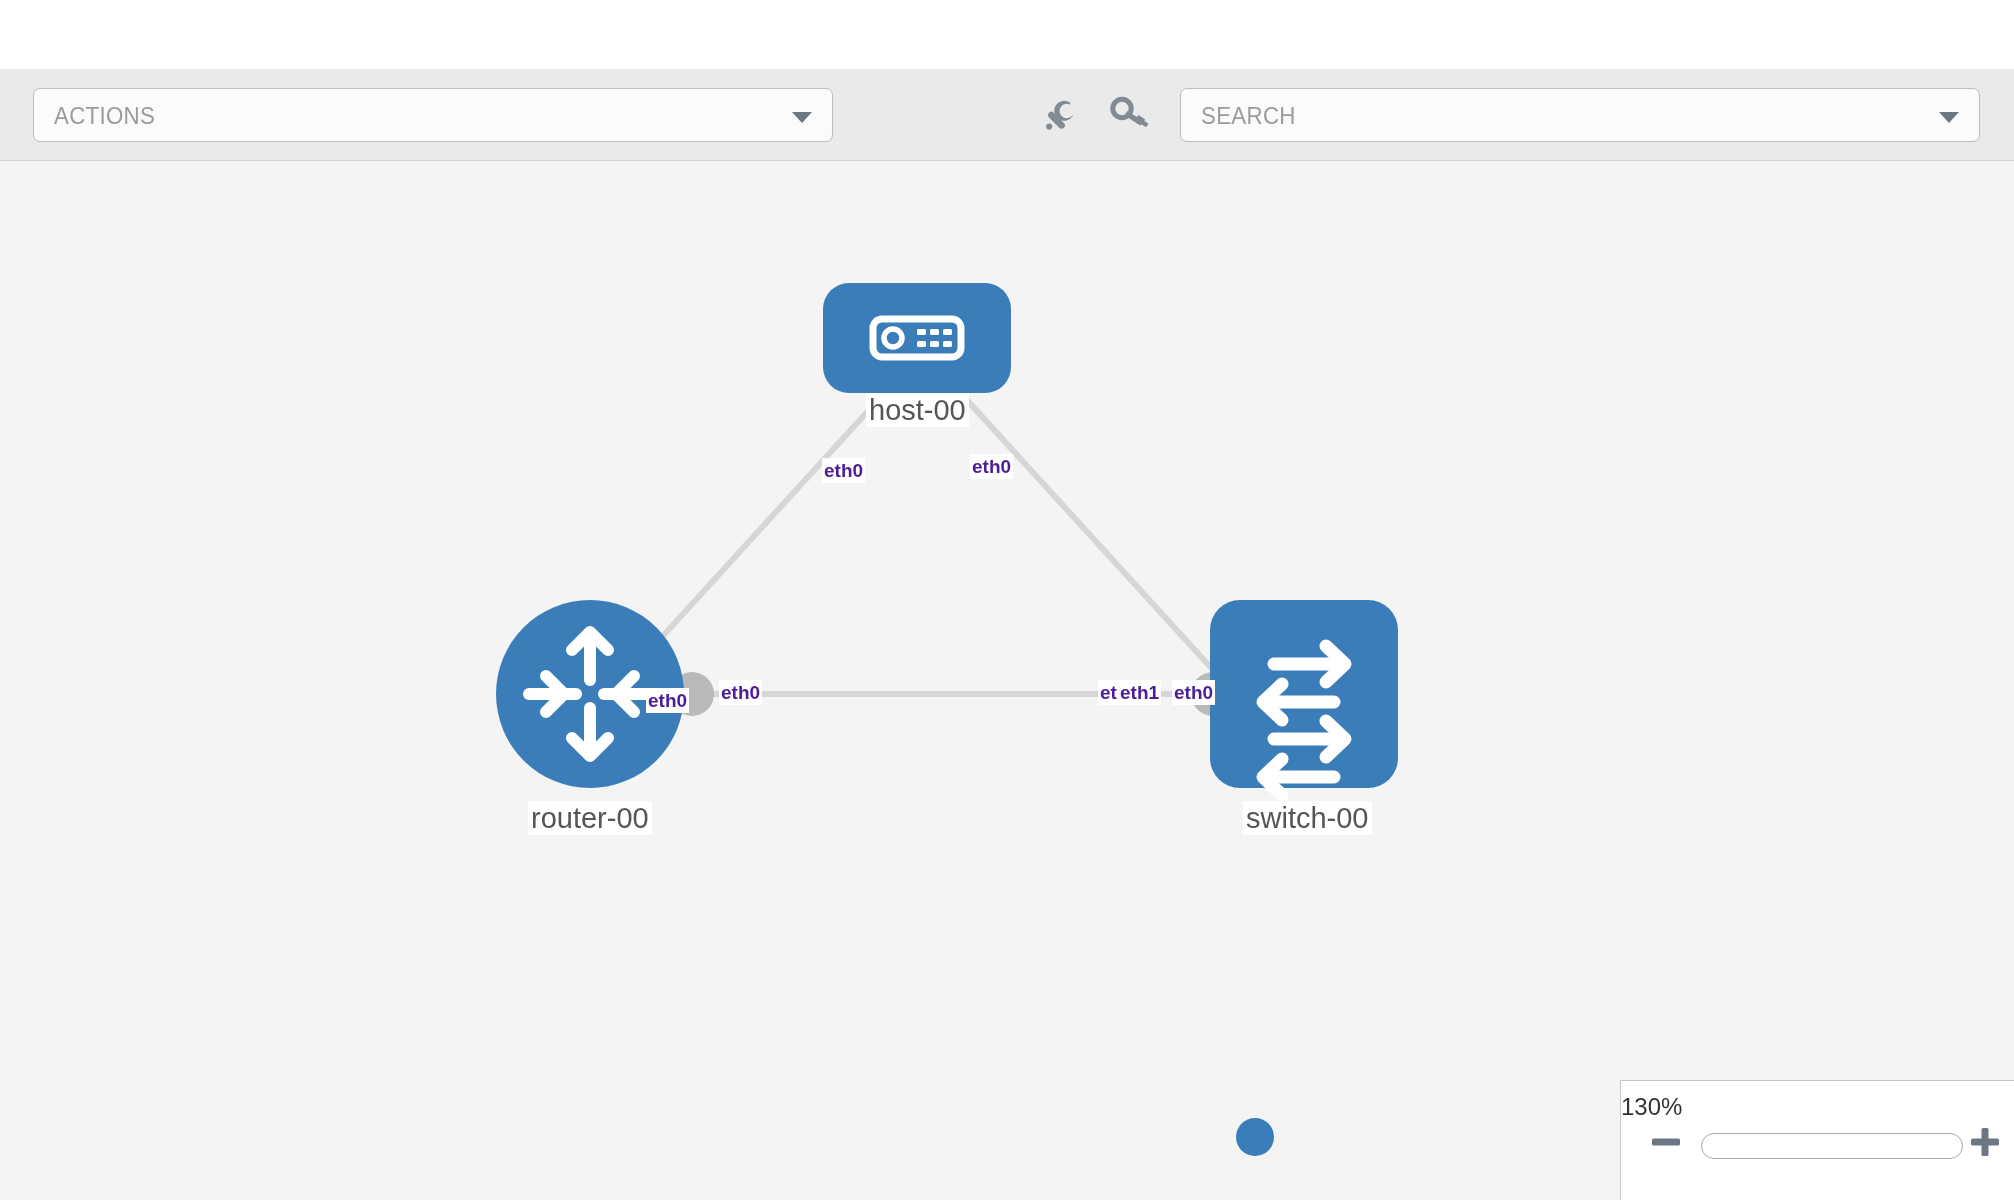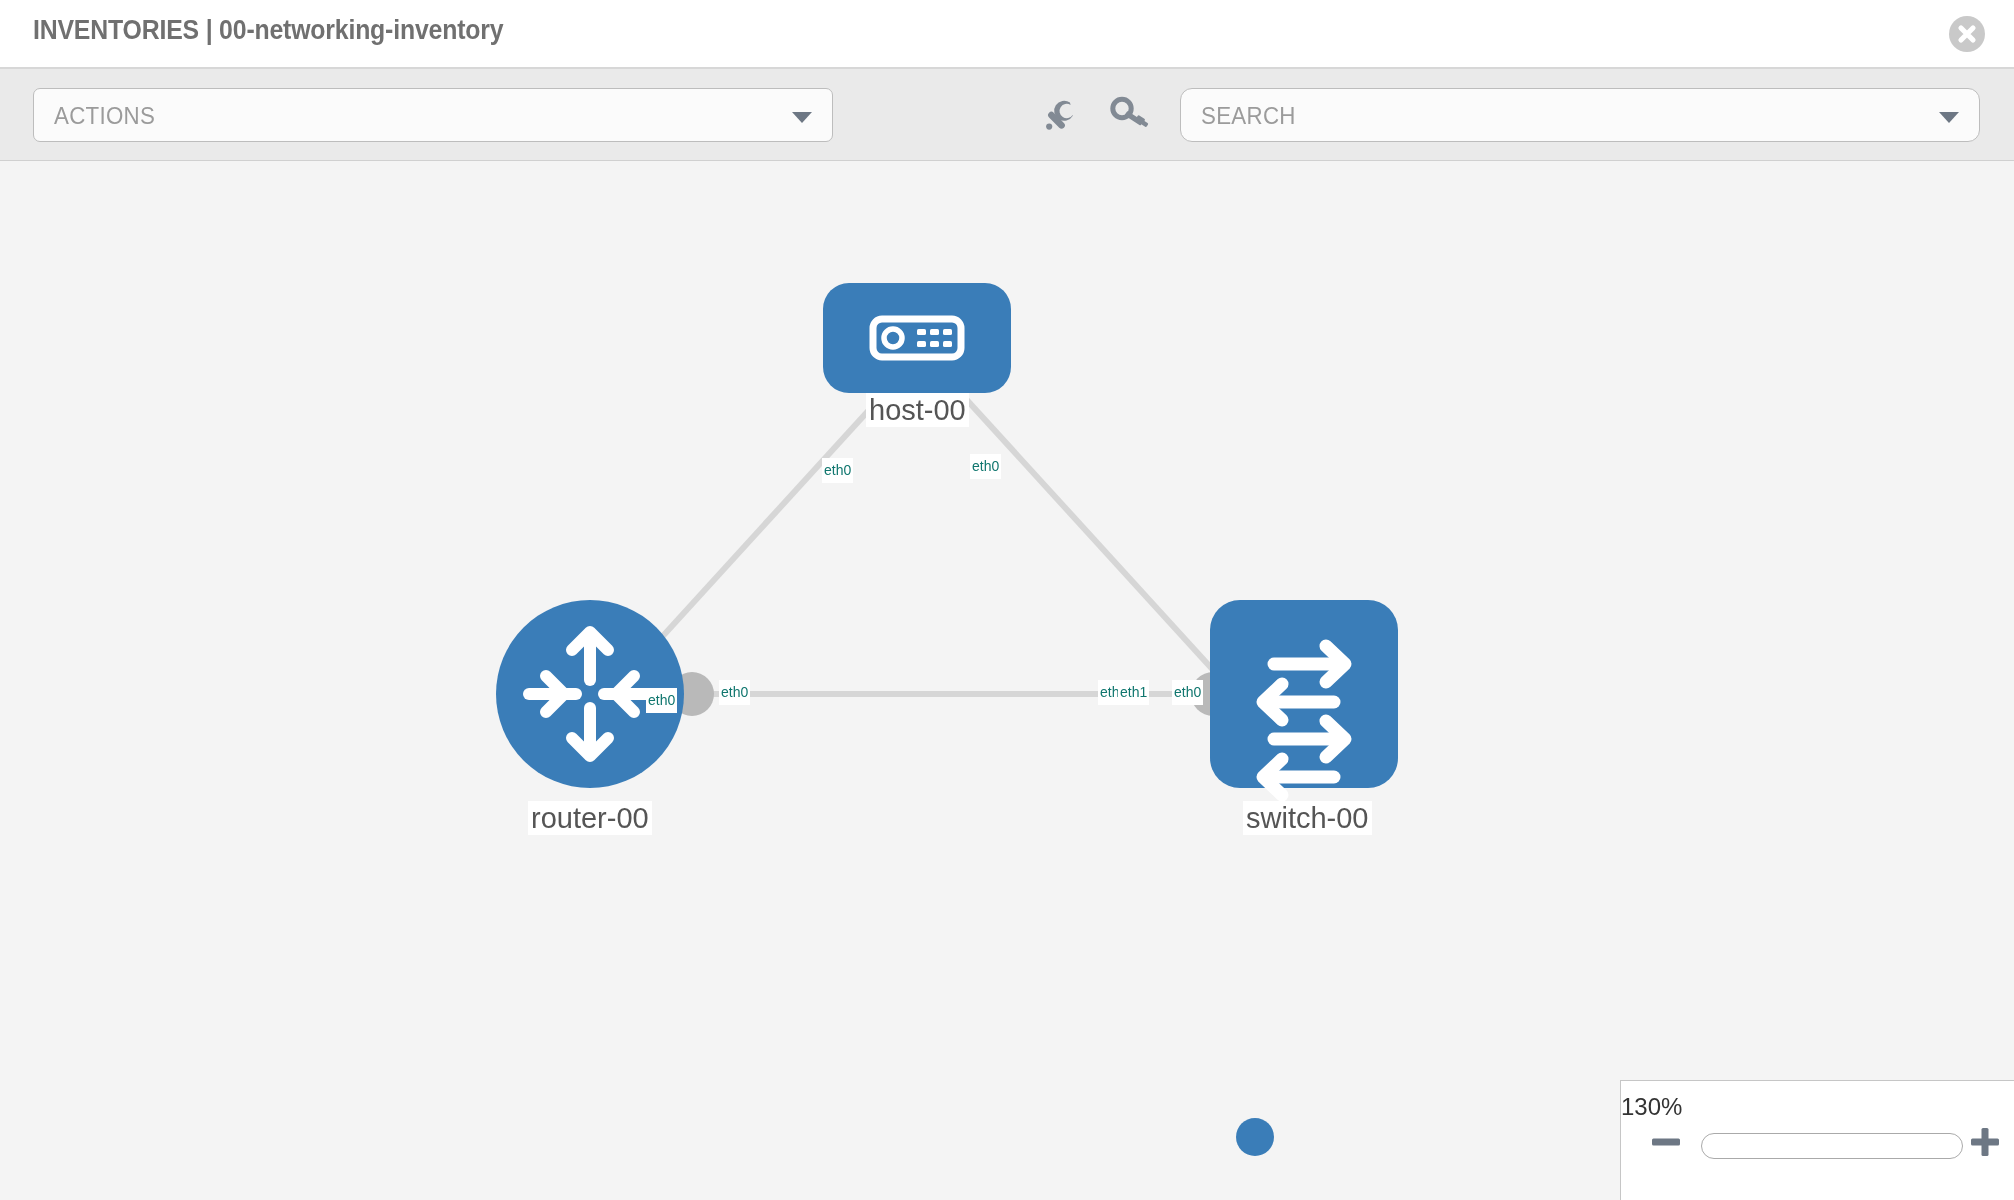--- a/index.html
+++ b/index.html
@@ -89,21 +89,21 @@
   }
   .tool-icon.wrench { left: 1038px; }
   .tool-icon.key    { left: 1107px; }
 
   .search-select {
     position: absolute;
     left: 1180px; top: 19px;
     width: 800px; height: 54px;
     background: #fbfbfb;
     border: 1px solid #bdbdbd;
-    border-radius: 12px;
+    border-radius: 7px;
     cursor: text;
     text-align: right;
   }
   .search-label {
     position: absolute;
     left: 20px; top: 13px;
     font-size: 24px;
     color: #9b9b9b;
     letter-spacing: 0.3px;
     transform: scaleX(0.93);
@@ -131,25 +131,26 @@
     background: #ffffff;
     color: #555555;
     font-size: 29px;
     line-height: 34px;
     padding: 0 3px;
     white-space: nowrap;
   }
   .iface-label {
     position: absolute;
     background: #ffffff;
-    color: #0f766e;
-    font-size: 14px;
+    color: #4c1d95;
+    font-size: 19px;
     line-height: 25px;
     padding: 0 2px;
     white-space: nowrap;
+    font-weight: bold;
   }
 
   
   .zoom-panel {
     position: absolute;
     left: 1620px; top: 1080px;
     width: 394px; height: 120px;
     background: #ffffff;
     border: 1px solid #c6c6c6;
     border-bottom: none;
@@ -186,28 +187,20 @@
     border-radius: 50%;
     background: #3a7db8;
     cursor: grab;
   }
 </style>
 </head>
 <body>
 
 <div id="app">
 
-  <div class="header">
-    <div class="header-title">INVENTORIES | 00-networking-inventory</div>
-    <div class="close-btn">
-      <svg width="36" height="36" viewBox="0 0 36 36">
-        <path d="M12 12 L24 24 M24 12 L12 24" stroke="#ffffff" stroke-width="5.2" stroke-linecap="round"></path>
-      </svg>
-    </div>
-  </div>
 
   <div class="toolbar">
 
     <div class="actions-select">
       <span class="actions-label">ACTIONS</span>
       <span class="caret"></span>
     </div>
 
     <div class="tool-icon wrench">
       <svg width="44" height="44" viewBox="0 0 44 44">

